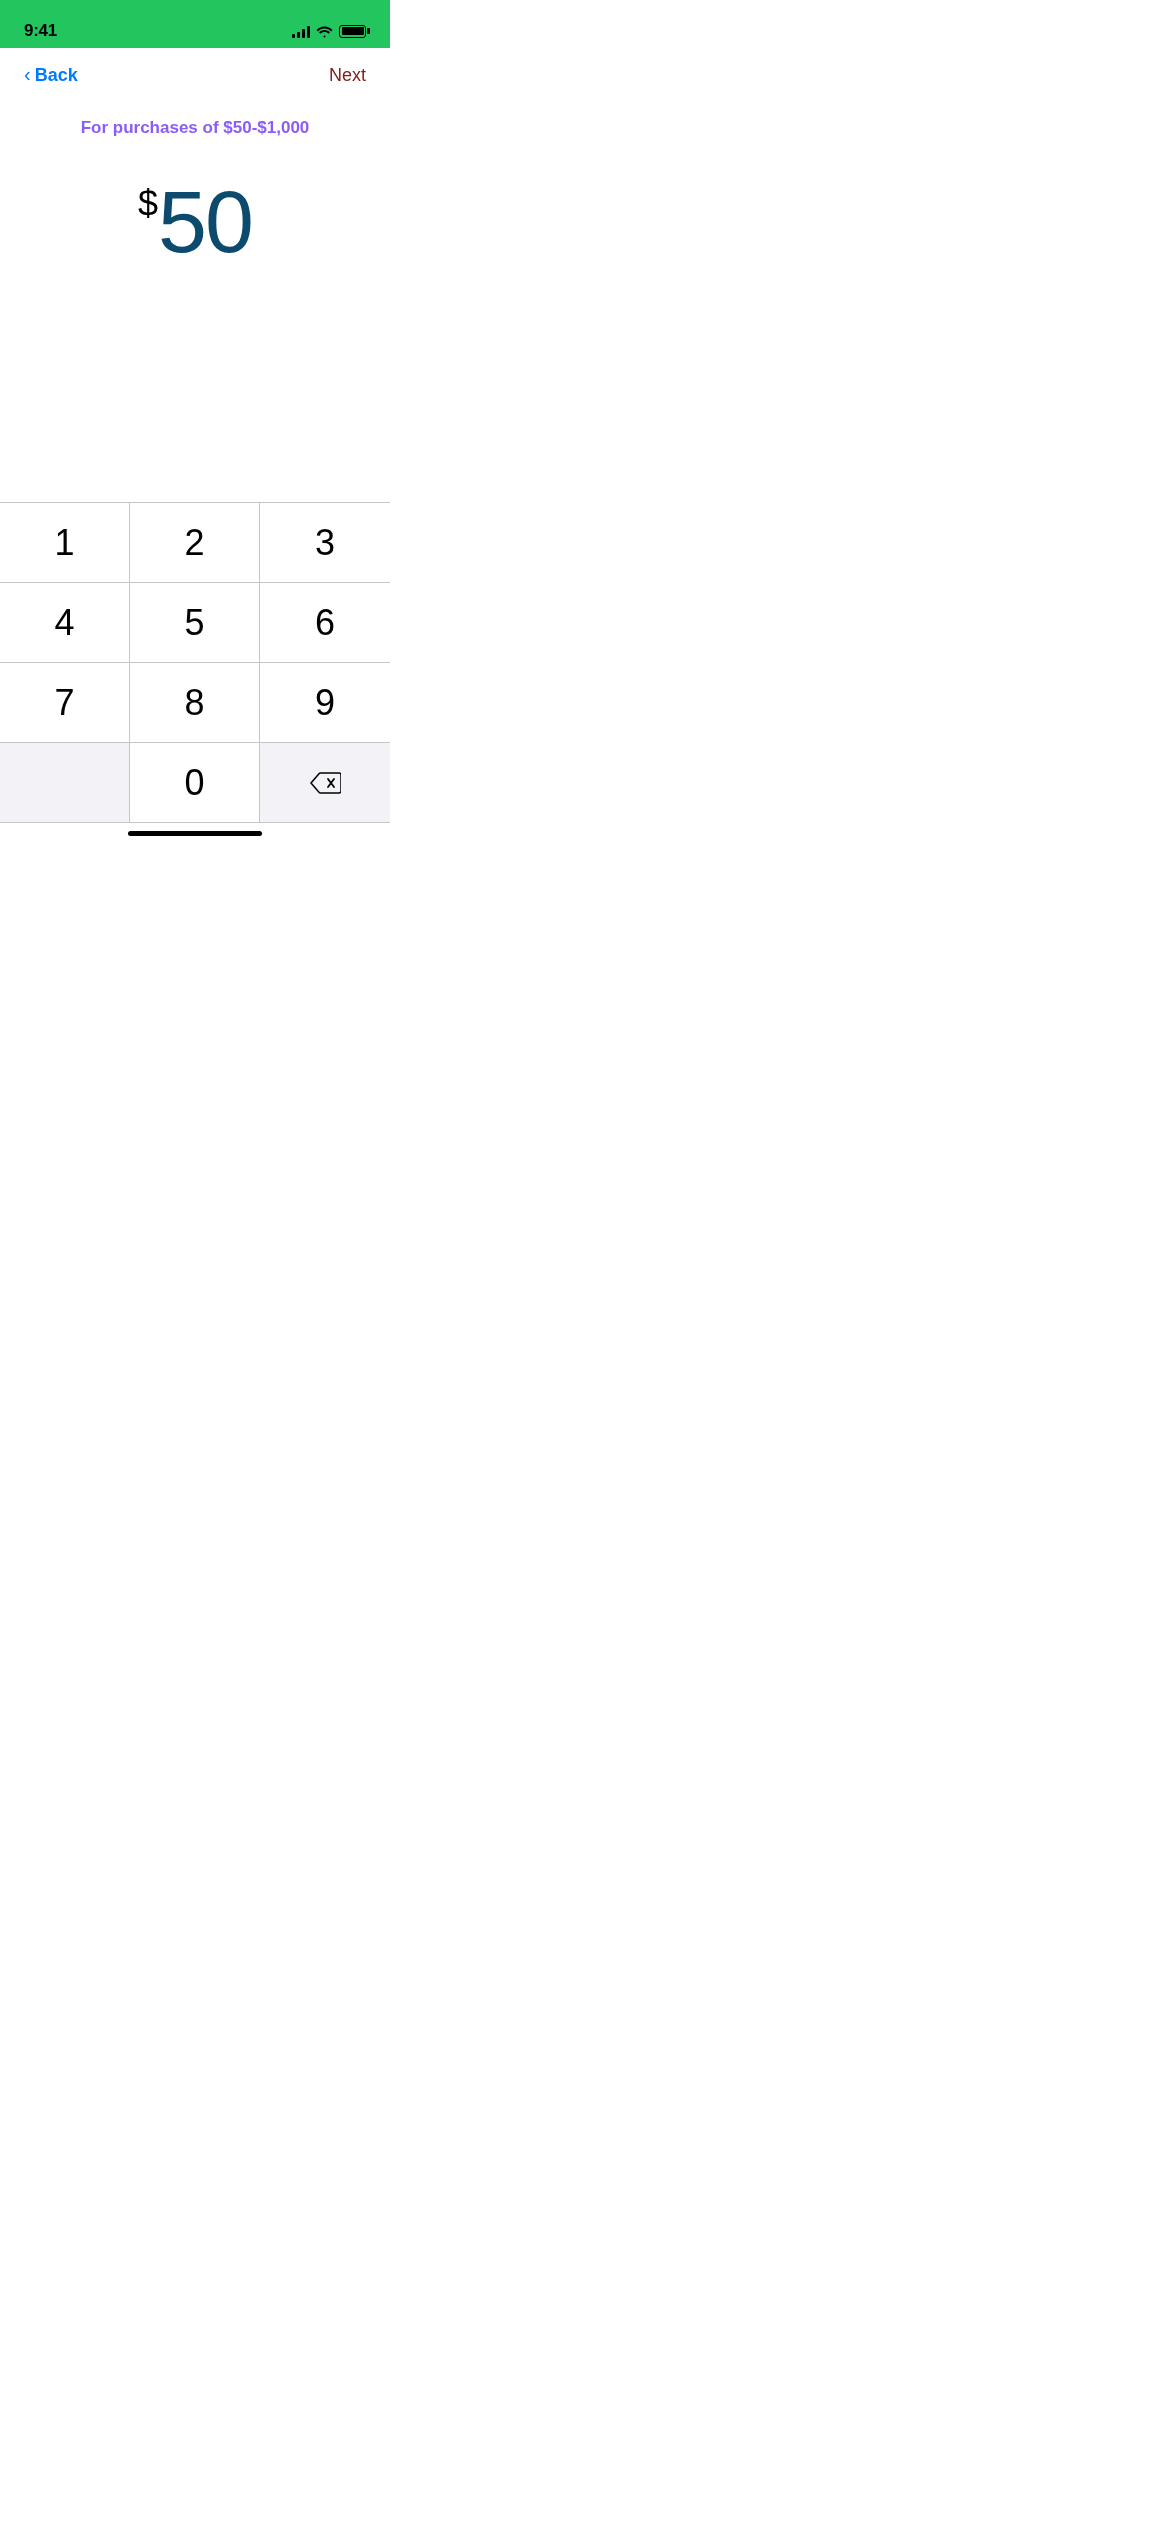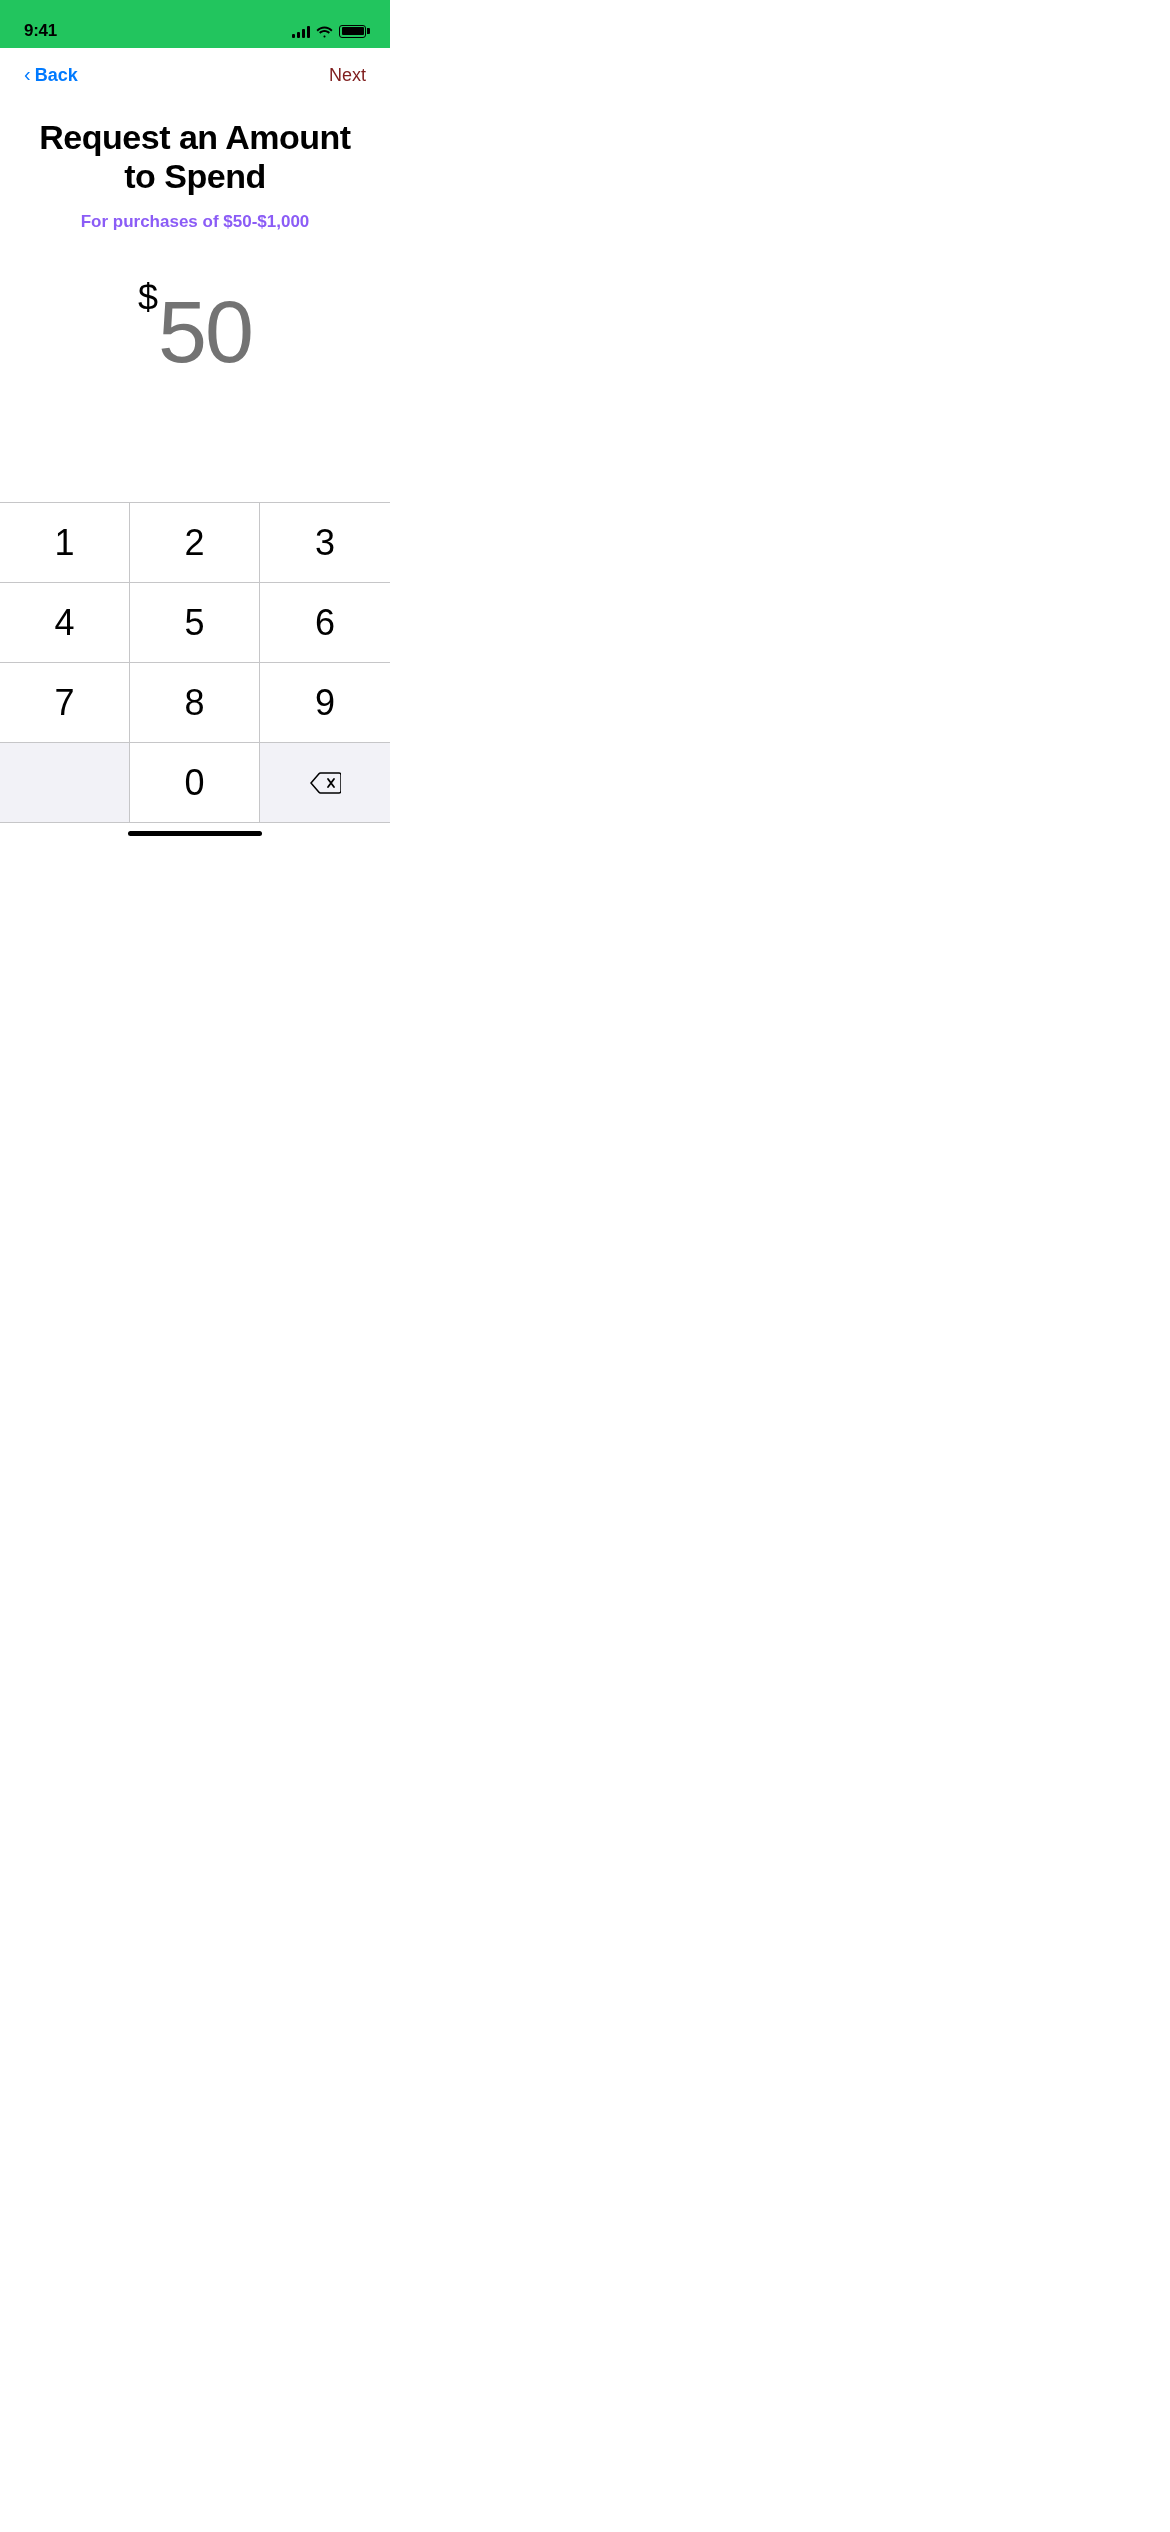--- a/index.html
+++ b/index.html
@@ -161,24 +161,23 @@
       font-size: 36px;
       font-weight: 400;
       color: #000;
       margin-top: 8px;
       line-height: 1;
     }
 
     .amount-value {
       font-size: 88px;
       font-weight: 400;
-      color: #737373;
+      color: #0c4a6e;
       line-height: 1;
       letter-spacing: -2px;
-      margin-top: 16px;
     }
 
     
     .numpad-area {
       position: absolute;
       bottom: 0;
       left: 0;
       right: 0;
       background: #ffffff;
     }
@@ -272,21 +271,20 @@
 
 <div class="nav-bar">
   <div class="nav-back">
     <span class="nav-back-chevron">‹</span>
     <span class="nav-back-label">Back</span>
   </div>
   <span class="nav-next">Next</span>
 </div>
 
 <div class="main-content">
-  <h1 class="page-title">Request an Amount to Spend</h1>
   <p class="page-subtitle">For purchases of $50-$1,000</p>
 
   <div class="amount-display">
     <span class="amount-dollar-sign">$</span>
     <span class="amount-value">50</span>
   </div>
 </div>
 
 <div class="numpad-area">
   <div class="numpad-divider"></div>

